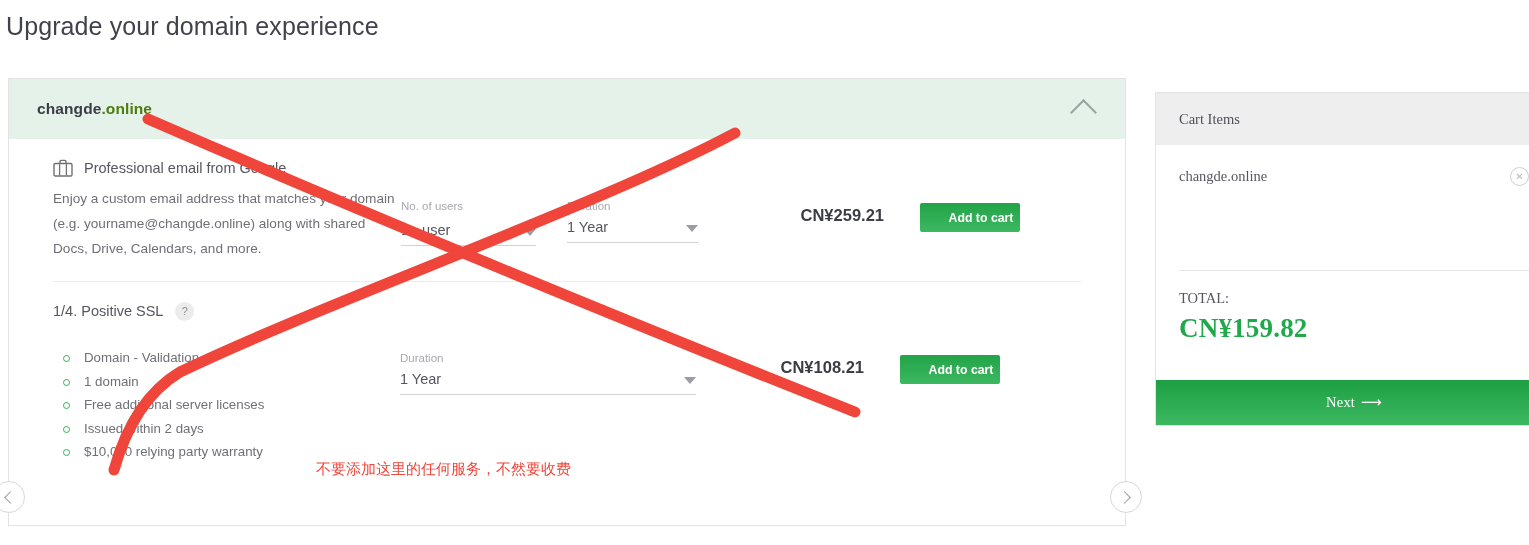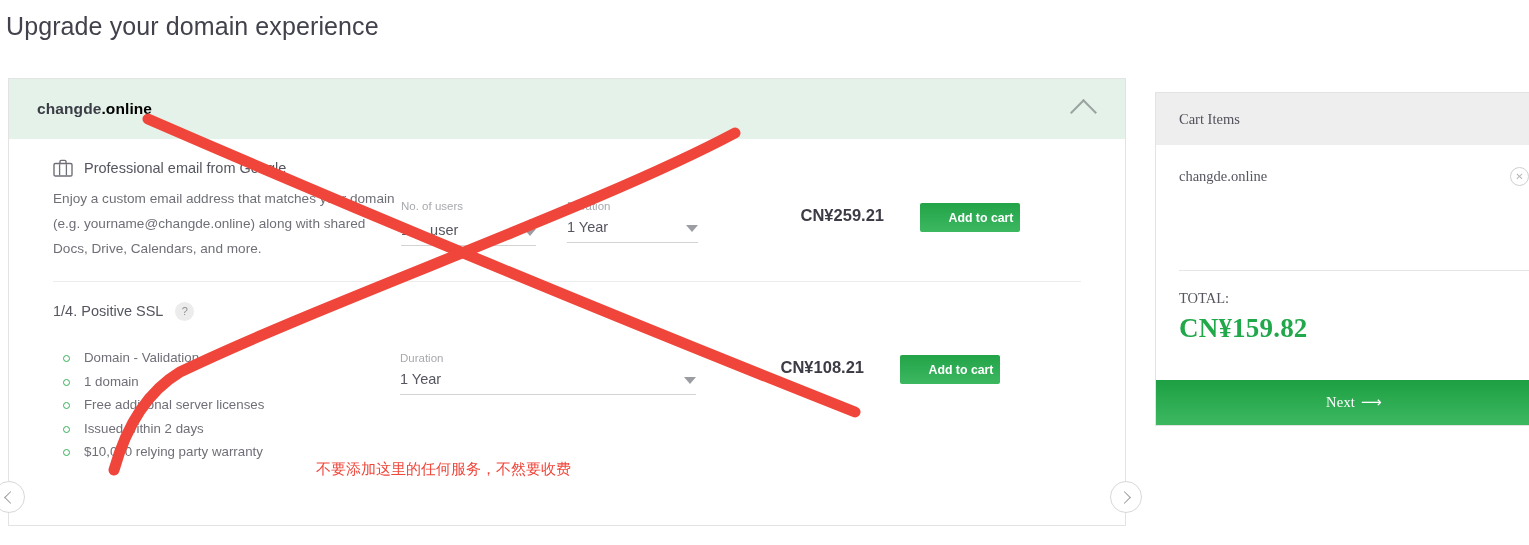--- a/index.html
+++ b/index.html
@@ -46,21 +46,21 @@
     align-items: center;
     padding: 0 22px 0 28px;
     box-sizing: border-box;
   }
   .domain-name {
     font-size: 15.5px;
     font-weight: bold;
     color: #3b3c45;
     letter-spacing: 0.1px;
   }
-  .domain-name .tld { color: #000000; }
+  .domain-name .tld { color: #4d7c0f; }
   .collapse-btn {
     margin-left: auto;
     width: 40px;
     height: 40px;
     display: flex;
     align-items: center;
     justify-content: center;
   }
   .chev-up {
     width: 17px;
@@ -122,21 +122,20 @@
     color: #a8a9ae;
     margin-bottom: 7px;
   }
   .field .fctl {
     border-bottom: 1px solid #d3d3d3;
     padding-bottom: 7px;
     display: flex;
     align-items: flex-end;
     font-size: 14.5px;
     color: #55565f;
-    gap: 8px;
   }
   .field.users { width: 135px; margin-left: 3px; }
   .field.users .fctl .num { margin-right: 13px; }
   .field.dur-email { width: 131px; margin-left: 31px; }
   .field.dur-ssl { width: 296px; margin-left: 2px; }
 
   .spinner {
     margin-left: auto;
     display: flex;
     flex-direction: column;

